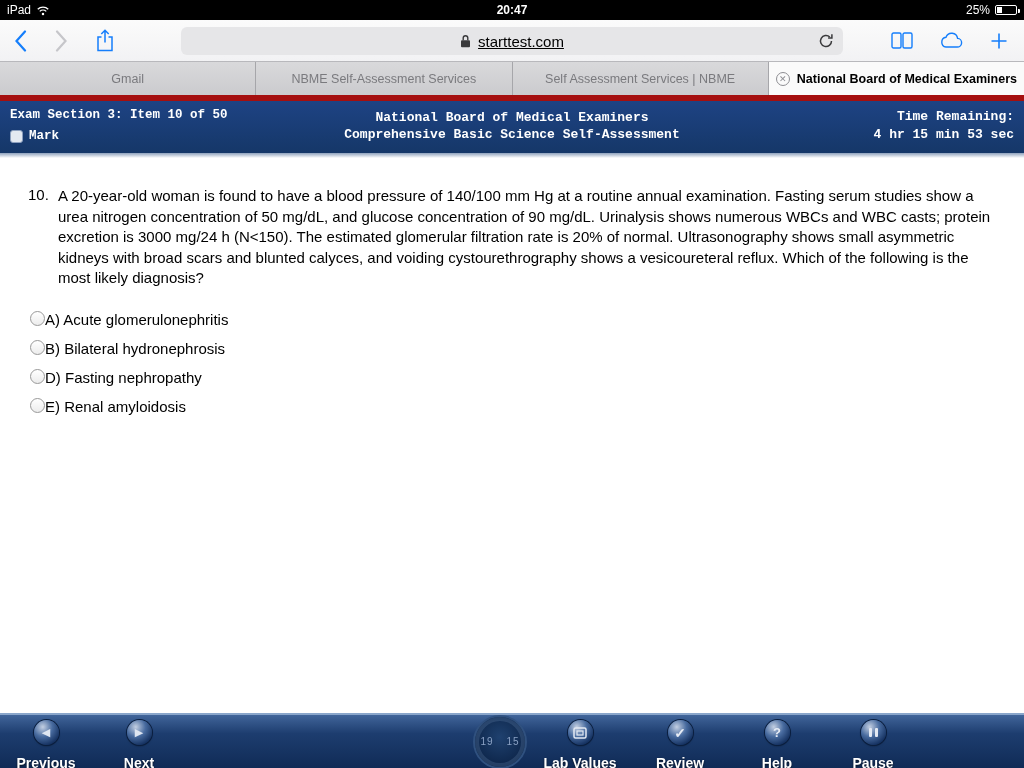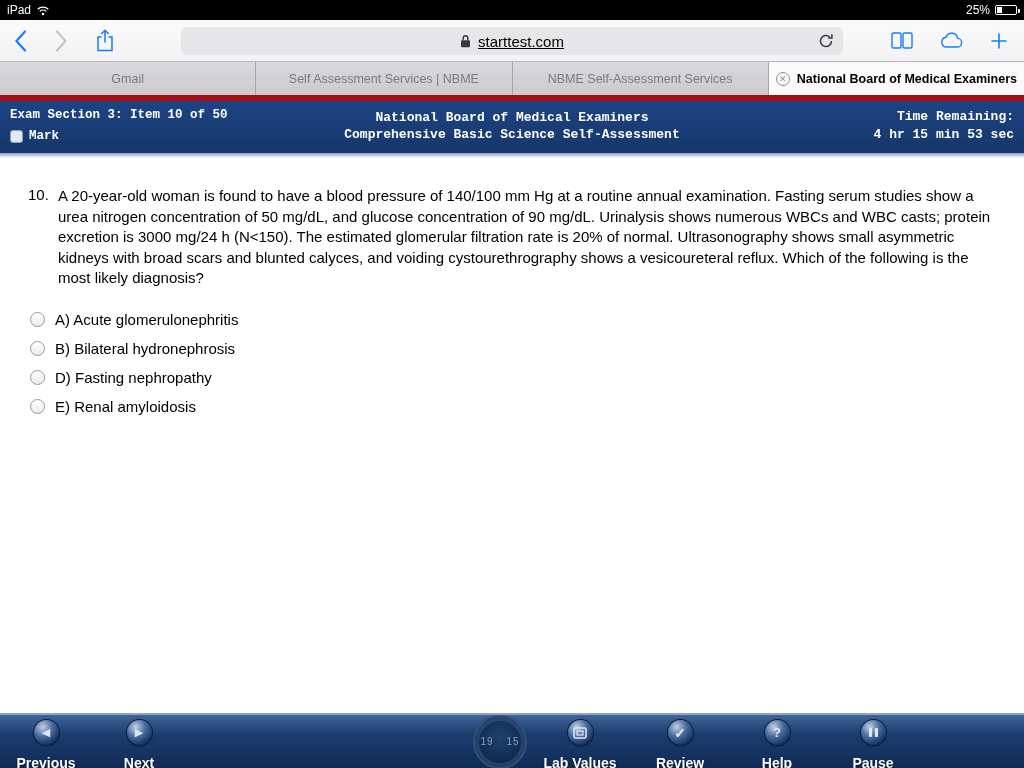--- a/index.html
+++ b/index.html
@@ -58,21 +58,21 @@
   .eh-time-value { font-weight: bold; font-size: 13px; }
   .header-shadow { position: absolute; top: 153px; left: 0; width: 100%; height: 5px;
     background: linear-gradient(#8fa2bd, #ffffff); }
 
   
   .content { position: absolute; top: 158px; left: 0; width: 100%; height: 555px; background: #fff; }
   .question-row { display: flex; padding: 28px 32px 0 28px; }
   .q-number { width: 30px; flex: 0 0 auto; font-size: 15px; color: #000; }
   .q-text { flex: 1; font-size: 15px; line-height: 20.5px; color: #000; }
   .options { margin: 22px 0 0 30px; }
-  .option-row { display: flex; align-items: center; gap: 10px; margin-bottom: 12px; cursor: pointer; }
+  .option-row { display: flex; align-items: flex-start; margin-bottom: 12px; cursor: pointer; }
   .radio { width: 15px; height: 15px; border: 1.5px solid #999; border-radius: 50%;
     background: linear-gradient(#ffffff, #ececec); flex: 0 0 auto; }
   .option-label { font-size: 15px; color: #000; }
 
   
   .bottom-nav { position: absolute; bottom: 0; left: 0; width: 100%; height: 55px;
     background: linear-gradient(180deg, #41659a 0%, #1d3d6f 35%, #102b56 100%);
     border-top: 2px solid #8aa6cb; }
   .nav-item { position: absolute; top: 5px; width: 90px; transform: translateX(-50%);
     text-align: center; cursor: pointer; }
@@ -101,20 +101,21 @@
 
   <div class="status-bar">
     <div class="sb-left">
       <span>iPad</span>
       <svg width="14" height="11" viewBox="0 0 16 12">
         <path d="M2 4.6 a8.6 8.6 0 0 1 12 0" fill="none" stroke="#fff" stroke-width="1.5"></path>
         <path d="M4.3 7 a5.4 5.4 0 0 1 7.4 0" fill="none" stroke="#fff" stroke-width="1.5"></path>
         <circle cx="8" cy="10" r="1.4" fill="#fff"></circle>
       </svg>
     </div>
+    <div class="sb-center">20:47</div>
     <div class="sb-right">
       <span>25%</span>
       <span class="battery">
           <span class="fill"></span>
           <span class="nub"></span>
         </span>
     </div>
   </div>
 
   <div class="toolbar">
@@ -169,24 +170,24 @@
           </svg>
       </span>
     </div>
   </div>
 
   <div class="tab-bar">
     <div class="tab">
       <span class="tab-label">Gmail</span>
     </div>
     <div class="tab">
+      <span class="tab-label">NBME Self-Assessment Services</span>
+    </div>
+    <div class="tab">
       <span class="tab-label">Self Assessment Services | NBME</span>
-    </div>
-    <div class="tab">
-      <span class="tab-label">NBME Self-Assessment Services</span>
     </div>
     <div class="tab active">
       <span class="tab-close">✕</span>
       <span class="tab-label" style="font-weight:bold">National Board of Medical Examiners</span>
     </div>
   </div>
 
   <div class="red-bar"></div>
 
   <div class="exam-header">

